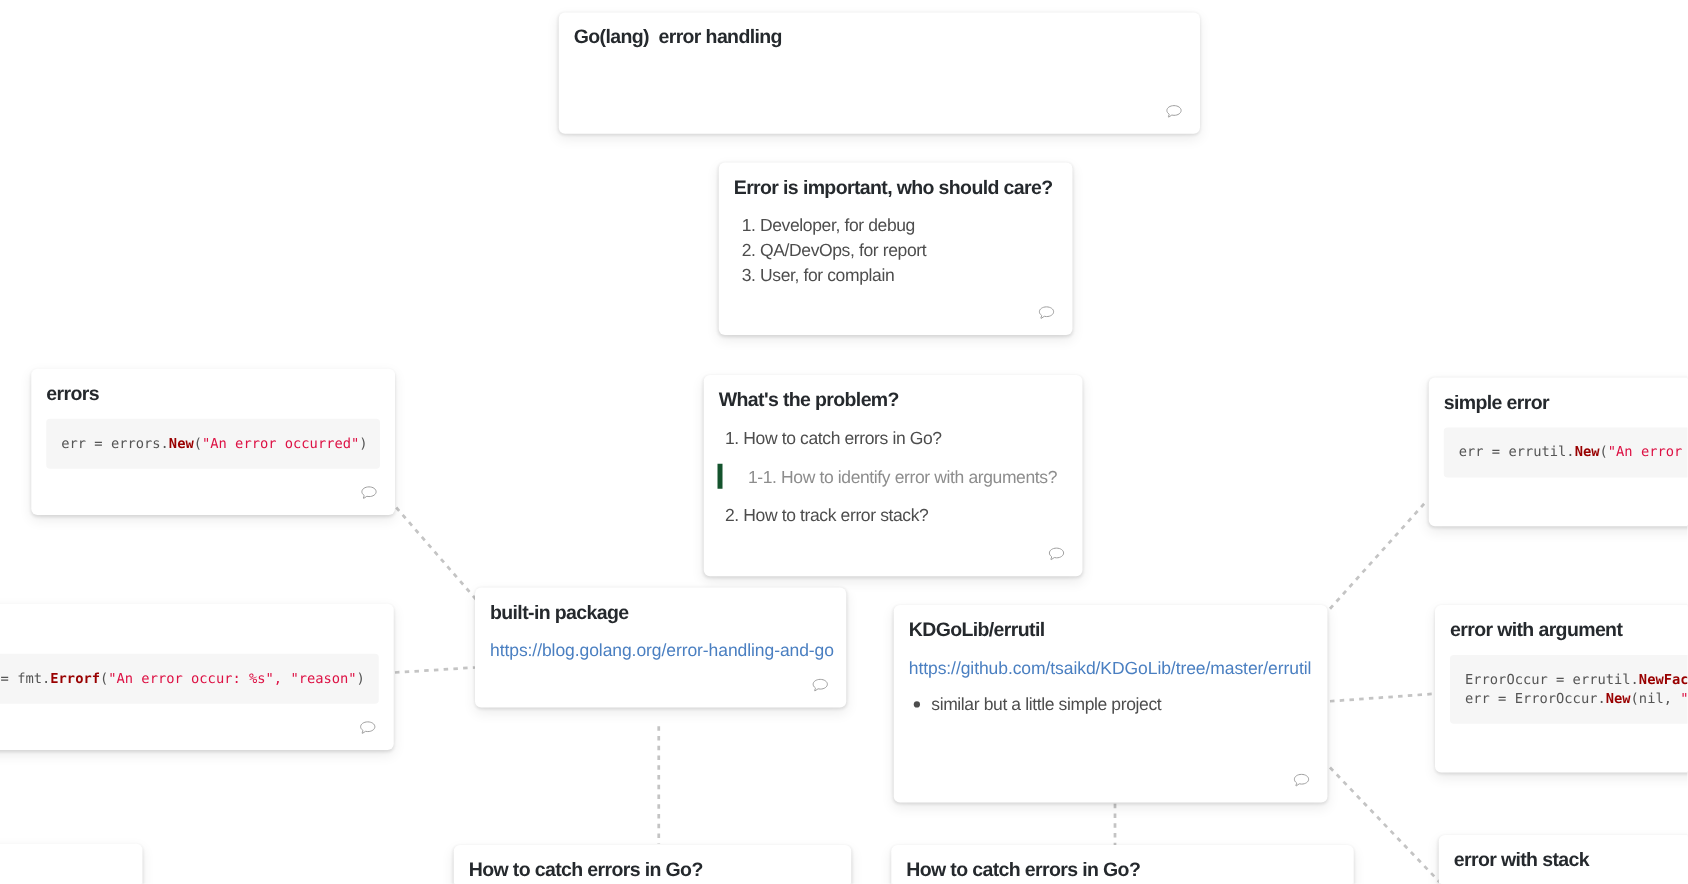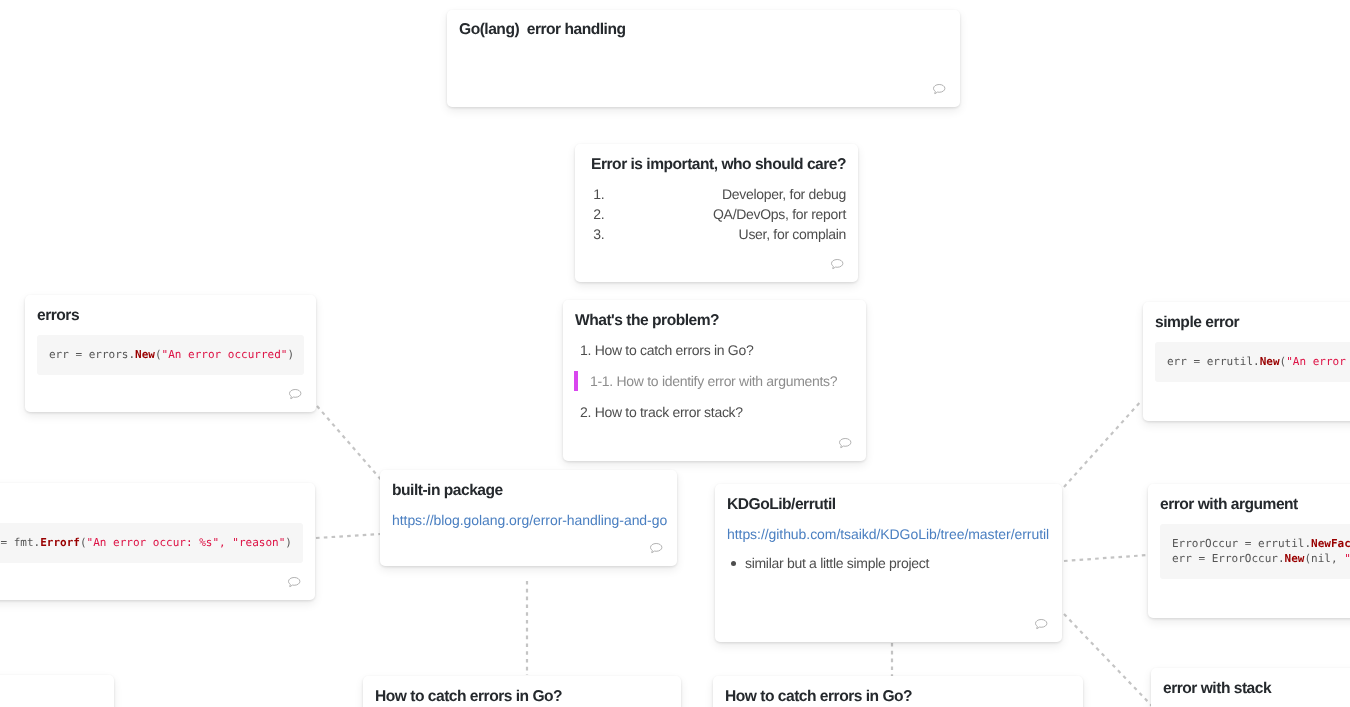--- a/index.html
+++ b/index.html
@@ -13,21 +13,21 @@
         box-sizing:border-box;padding:9.5px 12px 4px 12px;overflow:hidden;}
   .card-title{white-space:pre-wrap;font-size:15.6px;font-weight:bold;color:#25292d;
               line-height:21px;margin:0 0 9px 0;letter-spacing:-0.5px;}
   .card-body{font-size:14px;color:#4d4d4d;line-height:20px;letter-spacing:-0.3px;}
   .card-body p{margin:0;}
   .card-body p.nowrap{white-space:nowrap;}
   .card-body ol,.card-body ul{margin:0;padding-left:21px;}
   .card-body ul{margin:9px 0 3px 0;padding-left:18px;list-style:none;}
   .card-body ul li{position:relative;}
   .card-body ul li:before{content:"";position:absolute;left:-14px;top:8px;width:5px;height:5px;border-radius:50%;background:#4d4d4d;}
-  .card-body p.quote{border-left:4px solid #d946ef;padding-left:12px;color:#8d8d8d;margin:11px 0;}
+  .card-body p.quote{border-left:4px solid #14532d;padding-left:12px;color:#8d8d8d;margin:11px 0;text-align:center;}
   .card-body p.pline{margin:0 0 0 5px;}
   .card-body p.quote.qindent{margin-left:-1px;}
   code.inline{font-family:"DejaVu Sans Mono",monospace;font-size:11px;
               background:#f0f0f0;padding:2px 4px;border-radius:3px;color:#555;}
   pre.code{font-family:"DejaVu Sans Mono",monospace;font-size:11px;
            background:#f6f6f6;margin:0;padding:12.3px 12px;border-radius:3px;
            line-height:15.5px;color:#555;white-space:pre;overflow:hidden;letter-spacing:0px;}
   .hl-title{color:#900;font-weight:bold;}
   .hl-string{color:#d14;}
   .link{color:#4a7fc1;text-decoration:none;letter-spacing:-0.06px;}
@@ -49,21 +49,21 @@
     <path d="M 1064 614 L 1153 707"></path>
   </svg>
 
   <div class="card" style="left:447px;top:9.5px;width:513px;height:97px;">
     <div class="card-title">Go(lang)  error handling</div>
     <svg class="bubble" viewBox="0 0 12.4 10.2">
       <path d="M6.2 0.5 C2.95 0.5 0.5 2.25 0.5 4.4 C0.5 5.5 1.15 6.5 2.2 7.2 C2.35 7.3 2.4 7.45 2.35 7.6 L1.7 9.4 C1.62 9.62 1.85 9.8 2.05 9.67 L4.45 8.05 C5.0 8.2 5.6 8.28 6.2 8.28 C9.45 8.28 11.9 6.55 11.9 4.4 C11.9 2.25 9.45 0.5 6.2 0.5 Z" fill="none" stroke="#9e9e9e" stroke-width="0.8"></path>
     </svg>
   </div>
 
-  <div class="card" style="left:575px;top:144px;width:283px;height:138px;text-align:right;">
+  <div class="card" style="left:575px;top:130px;width:283px;height:138px;">
     <div class="card-title">Error is important, who should care?</div>
     <div class="card-body">
       <ol>
         <li>Developer, for debug</li>
         <li>QA/DevOps, for report</li>
         <li>User, for complain</li>
       </ol>
     </div>
     <svg class="bubble" viewBox="0 0 12.4 10.2">
       <path d="M6.2 0.5 C2.95 0.5 0.5 2.25 0.5 4.4 C0.5 5.5 1.15 6.5 2.2 7.2 C2.35 7.3 2.4 7.45 2.35 7.6 L1.7 9.4 C1.62 9.62 1.85 9.8 2.05 9.67 L4.45 8.05 C5.0 8.2 5.6 8.28 6.2 8.28 C9.45 8.28 11.9 6.55 11.9 4.4 C11.9 2.25 9.45 0.5 6.2 0.5 Z" fill="none" stroke="#9e9e9e" stroke-width="0.8"></path>

